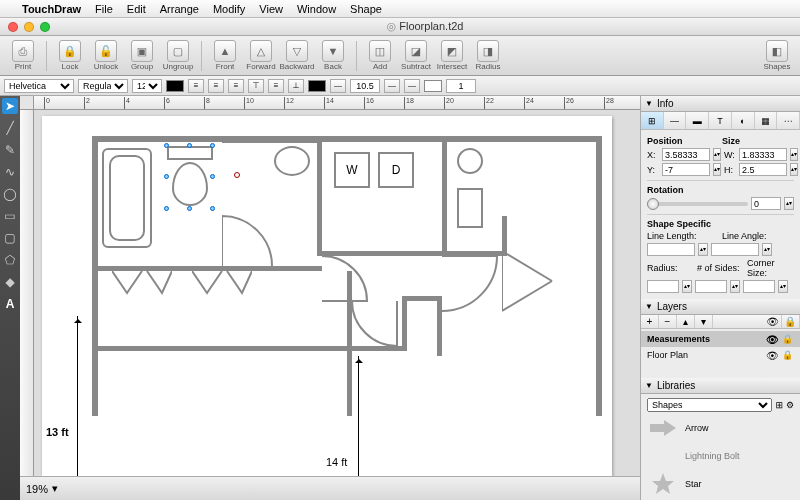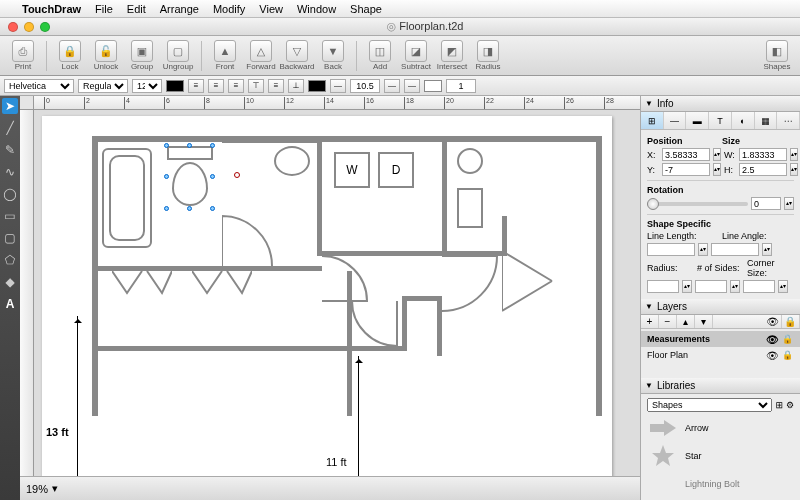--- a/index.html
+++ b/index.html
@@ -304,21 +304,21 @@
         <svg style="position:absolute; left:70px; top:155px;" width="60" height="30">
             <path d="M0 0 L15 22 L30 0 M35 0 L50 22 L60 0" fill="none" stroke="#888" stroke-width="2"></path>
           </svg>
         <svg style="position:absolute; left:150px; top:155px;" width="60" height="30">
             <path d="M0 0 L15 22 L30 0 M35 0 L50 22 L60 0" fill="none" stroke="#888" stroke-width="2"></path>
           </svg>
 
         <div class="dim-line dim-arrow-up dim-arrow-dn" style="left:35px; top:200px; height:170px;"></div>
         <div class="dim-label" style="left:4px; top:310px;font-weight:bold;">13 ft</div>
         <div class="dim-line dim-arrow-up dim-arrow-dn" style="left:316px; top:240px; height:135px;"></div>
-        <div class="dim-label" style="left:284px; top:340px;">11 ft</div>
+        <div class="dim-label" style="left:284px; top:340px;">14 ft</div>
       </div>
     </div>
     <div class="statusbar">
       <span>19%</span>
       <span>▾</span>
     </div>
   </div>
 
   <div class="inspector">
     <div class="insp-hdr">
@@ -428,27 +428,27 @@
           <span>⚙</span>
         </div>
       <div class="lib-item">
         <div class="lib-shape">
             <svg width="26" height="16">
               <path d="M0 4 L14 4 L14 0 L26 8 L14 16 L14 12 L0 12 Z" fill="#bbb"></path>
             </svg>
           </div>
         <span>Arrow</span>
       </div>
+      <div class="lib-item" style="opacity:.5">
+        <div class="lib-shape"></div>
+        <span>Lightning Bolt</span>
+      </div>
       <div class="lib-item">
         <div class="lib-shape">
             <svg width="24" height="24">
               <path d="M12 1 L15 9 L23 9 L17 14 L19 22 L12 17 L5 22 L7 14 L1 9 L9 9 Z" fill="#bbb"></path>
             </svg>
           </div>
         <span>Star</span>
       </div>
-      <div class="lib-item" style="opacity:.5">
-        <div class="lib-shape"></div>
-        <span>Lightning Bolt</span>
-      </div>
     </div>
   </div>
 </div>
 
 </body></html>

